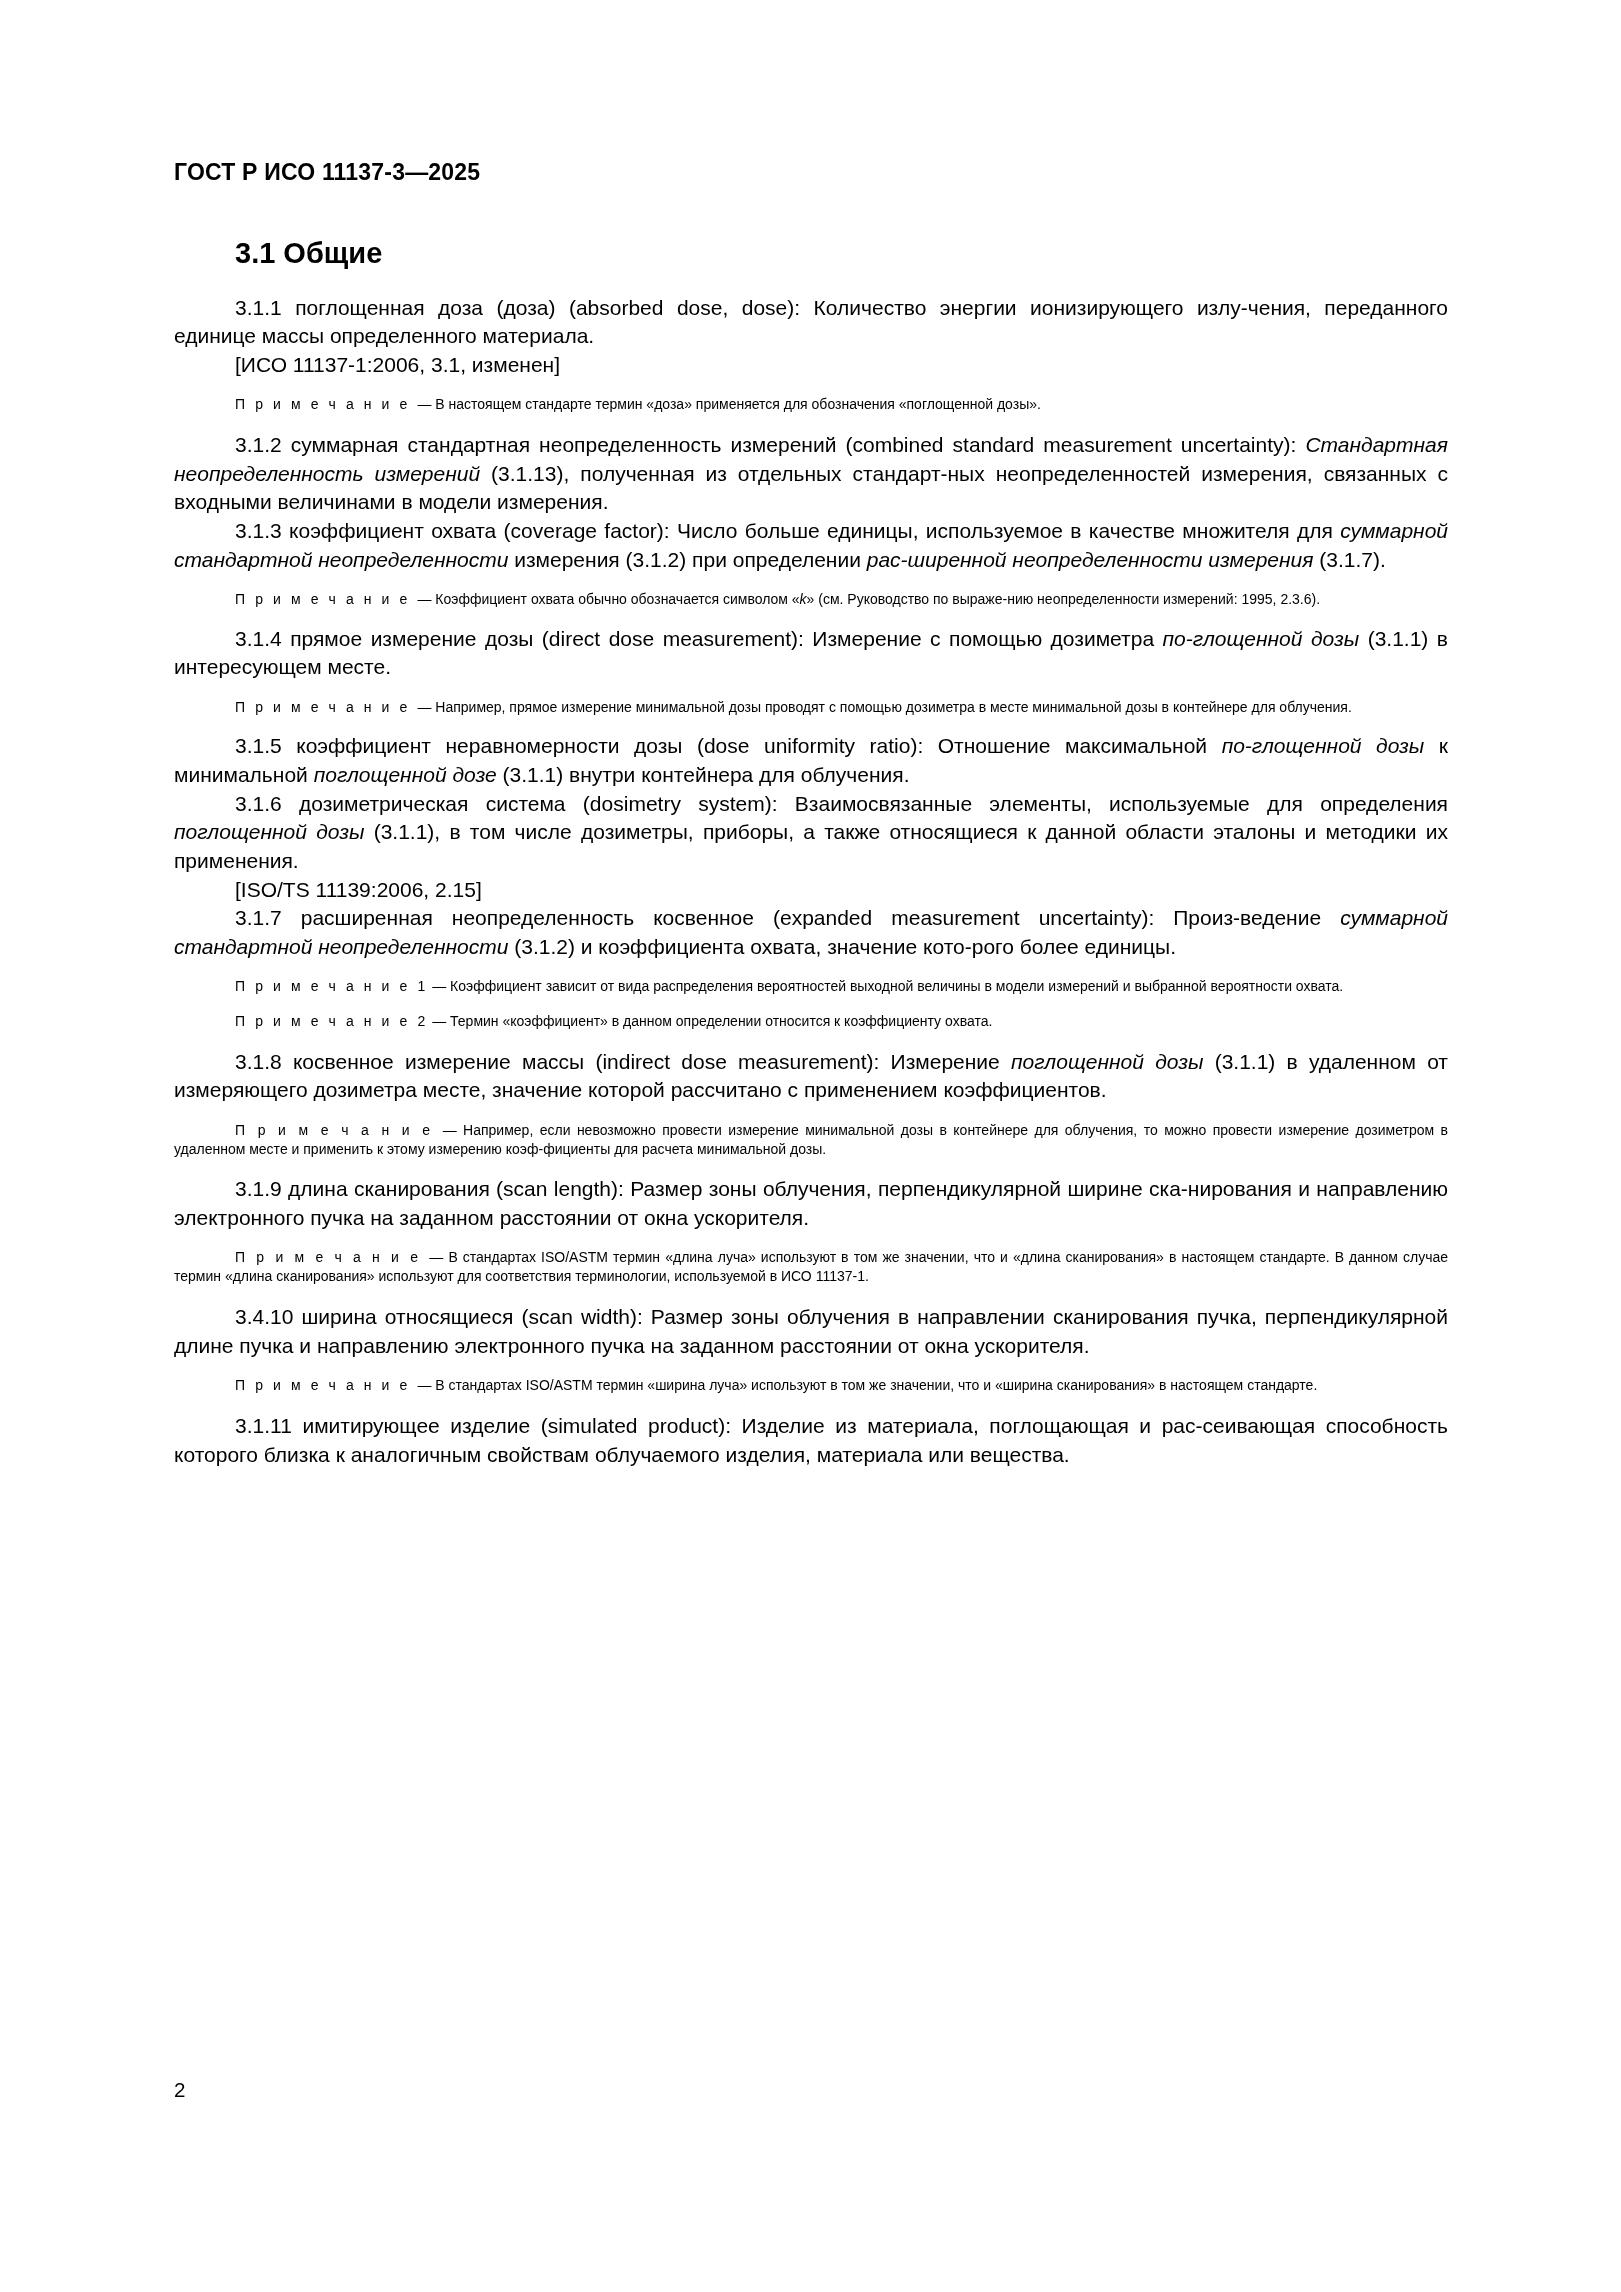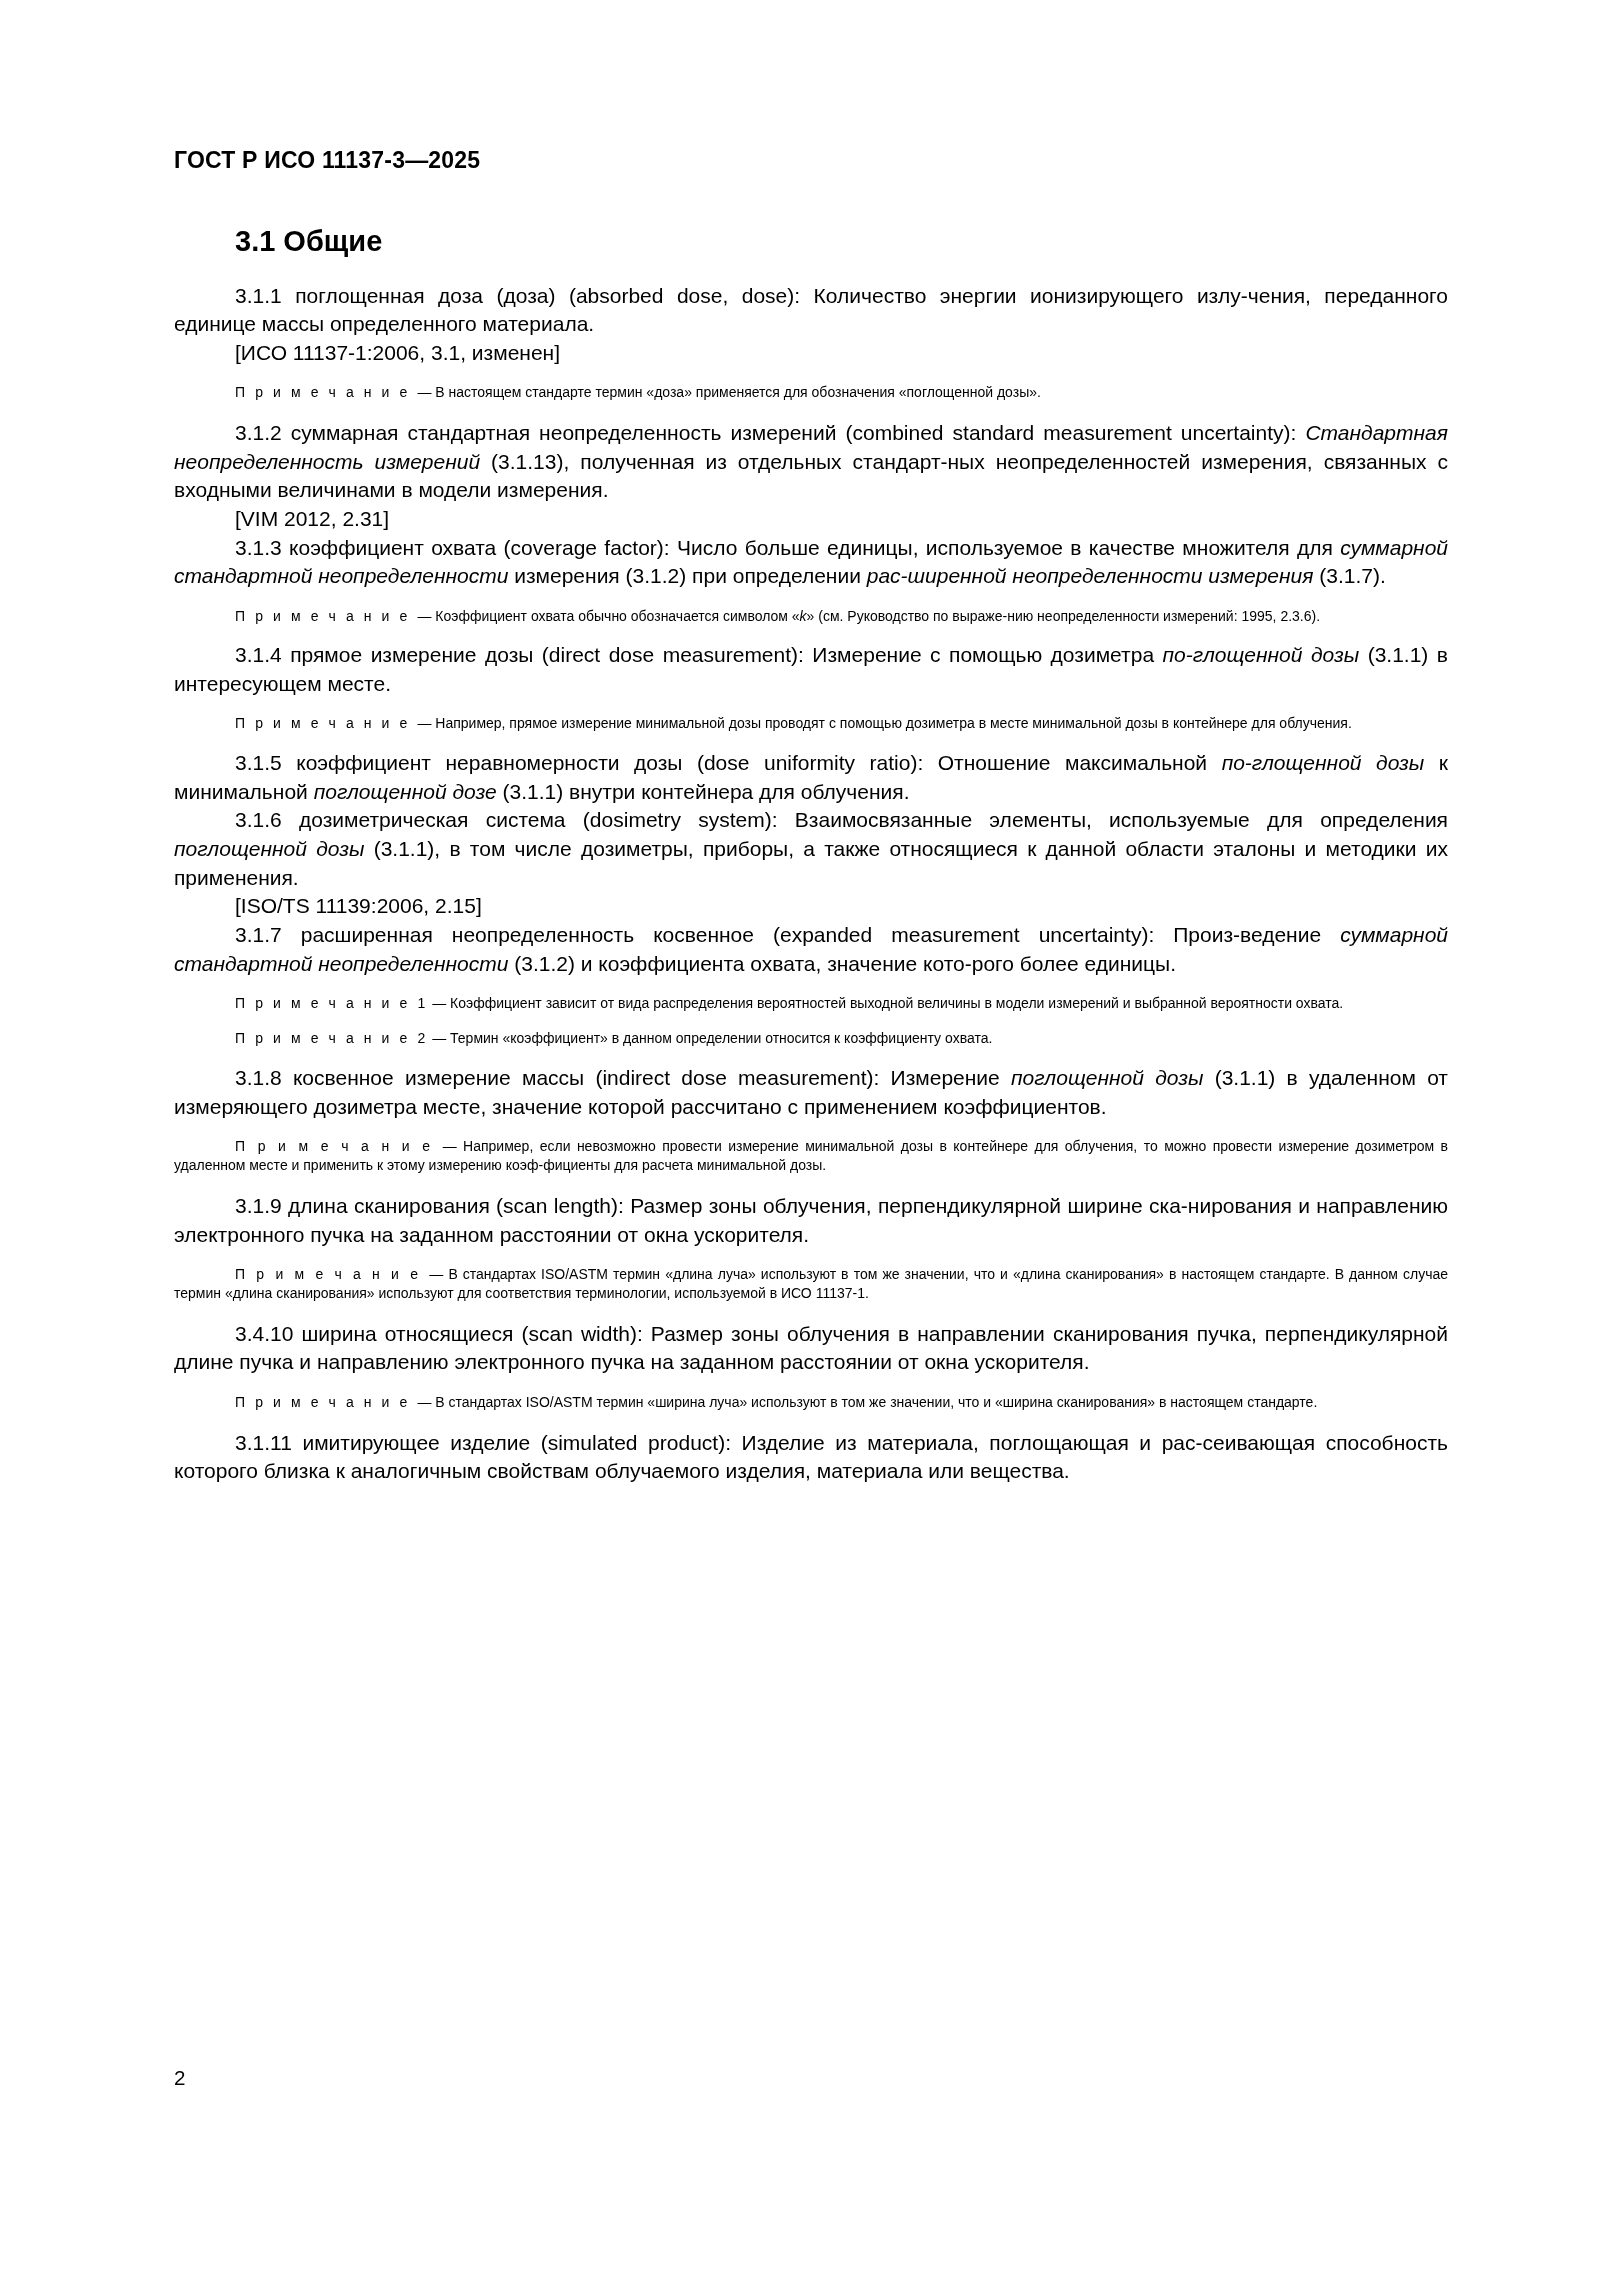--- a/index.html
+++ b/index.html
@@ -4,21 +4,21 @@
 <style>
   html, body {
     margin: 0;
     padding: 0;
     background: #ffffff;
   }
   .page {
     position: relative;
     width: 1621px;
     height: 2099px;
-    margin: 0 auto;
+    margin: 12px auto;
     background: #ffffff;
     font-family: "Liberation Sans", sans-serif;
     color: #000000;
     box-sizing: border-box;
   }
   .content {
     position: absolute;
     left: 174px;
     top: 147px;
     width: 1274px;
@@ -82,21 +82,20 @@
 
     <div class="doc-header">ГОСТ Р ИСО 11137-3—2025</div>
 
     <div class="section-title">3.1 Общие</div>
 
     <p class="indent term"><span>3.1.1 </span><b>поглощенная доза (доза)</b><span> (absorbed dose, dose): Количество энергии ионизирующего излу-чения, переданного единице массы определенного материала.</span></p>
     <p class="src">[ИСО 11137-1:2006, 3.1, изменен]</p>
     <p class="note"><span class="sp">П р и м е ч а н и е </span><span> — В настоящем стандарте термин «доза» применяется для обозначения «поглощенной дозы».</span></p>
 
     <p class="indent gap-md"><span>3.1.2 </span><b>суммарная стандартная неопределенность измерений</b><span> (combined standard measurement uncertainty): </span><i>Стандартная неопределенность измерений</i><span> (3.1.13), полученная из отдельных стандарт-ных неопределенностей измерения, связанных с входными величинами в модели измерения.</span></p>
-    <p class="src">[VIM 2012, 2.31]</p>
 
     <p class="indent"><span>3.1.3 </span><b>коэффициент охвата</b><span> (coverage factor): Число больше единицы, используемое в качестве множителя для </span><i>суммарной стандартной неопределенности</i><span> измерения (3.1.2) при определении </span><i>рас-ширенной неопределенности измерения</i><span> (3.1.7).</span></p>
     <p class="note"><span class="sp">П р и м е ч а н и е </span><span> — Коэффициент охвата обычно обозначается символом «</span><i>k</i><span>» (см. Руководство по выраже-нию неопределенности измерений: 1995, 2.3.6).</span></p>
 
     <p class="indent gap-sm"><span>3.1.4 </span><b>прямое измерение дозы</b><span> (direct dose measurement): Измерение с помощью дозиметра </span><i>по-глощенной дозы</i><span> (3.1.1) в интересующем месте.</span></p>
     <p class="note"><span class="sp">П р и м е ч а н и е </span><span> — Например, прямое измерение минимальной дозы проводят с помощью дозиметра в месте минимальной дозы в контейнере для облучения.</span></p>
 
     <p class="indent gap-sm"><span>3.1.5 </span><b>коэффициент неравномерности дозы</b><span> (dose uniformity ratio): Отношение максимальной </span><i>по-глощенной дозы</i><span> к минимальной </span><i>поглощенной дозе</i><span> (3.1.1) внутри контейнера для облучения.</span></p>
 
     <p class="indent"><span>3.1.6 </span><b>дозиметрическая система</b><span> (dosimetry system): Взаимосвязанные элементы, используемые для определения </span><i>поглощенной дозы</i><span> (3.1.1), в том числе дозиметры, приборы, а также относящиеся к данной области эталоны и методики их применения.</span></p>

